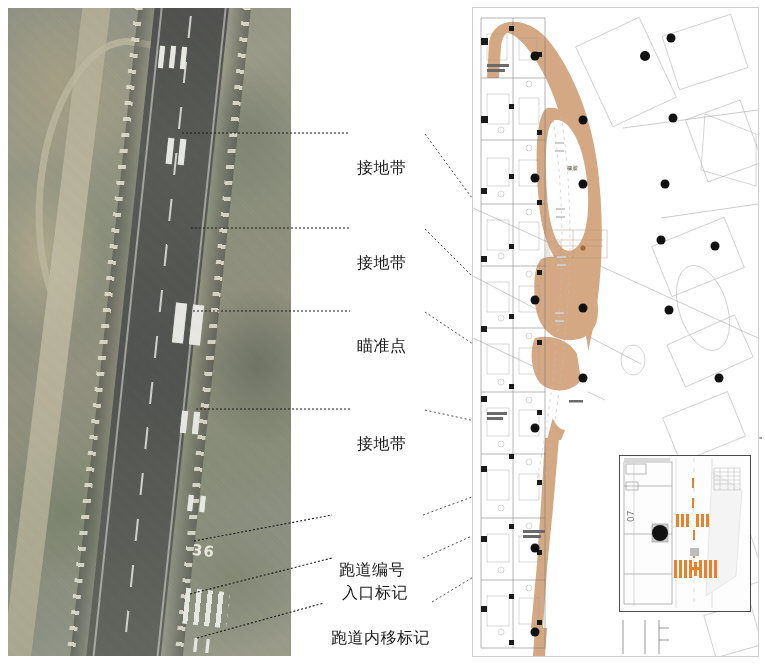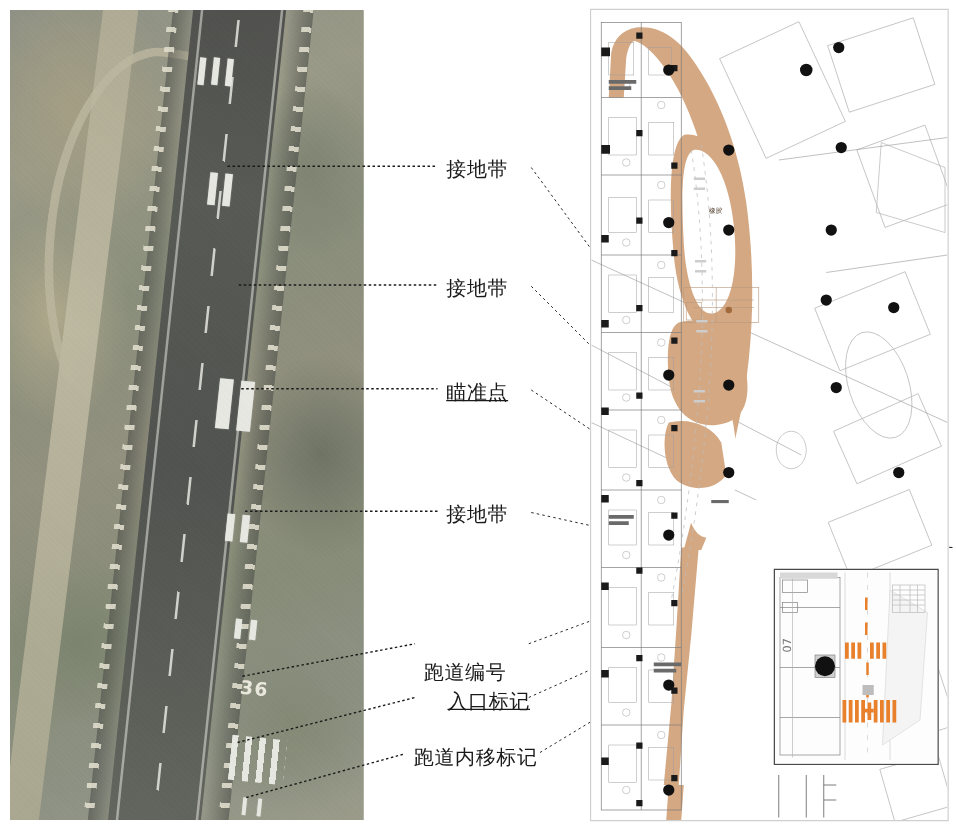--- a/index.html
+++ b/index.html
@@ -59,21 +59,21 @@
     background:repeating-linear-gradient(180deg,rgba(225,222,205,.9) 0 4px,rgba(0,0,0,0) 4px 16px);
     transform:rotate(6deg);
   }
   .photo-grain{position:absolute;inset:0;opacity:.18;
     background:repeating-linear-gradient(45deg,rgba(0,0,0,.10) 0 1px,rgba(255,255,255,.06) 1px 2px);}
   .num36{position:absolute;color:#eceadf;font-size:15px;font-weight:bold;
     letter-spacing:1px;transform:rotate(6deg);font-family:"DejaVu Sans",sans-serif;}
 
   
   .callout{position:absolute;font-size:16px;color:#1a1a1a;white-space:nowrap;
-           font-family:"DejaVu Sans","Liberation Sans",sans-serif;letter-spacing:.5px;}
+           font-family:"DejaVu Sans","Liberation Sans",sans-serif;letter-spacing:.5px;margin-top:32px;}
 
   
   #leader-lines{position:absolute;left:0;top:0;width:765px;height:670px;pointer-events:none;}
 
   
   #site-plan{position:absolute;left:472px;top:7px;width:285px;height:648px;
              background:#ffffff;border:1px solid #cfcfcf;overflow:hidden;}
   #plan-svg{position:absolute;left:0;top:0;}
   #detail-inset{position:absolute;left:146px;top:447px;width:130px;height:155px;
     background:#fdfdfd;border:1px solid #4a4a4a;overflow:hidden;}
@@ -120,24 +120,24 @@
               background:repeating-linear-gradient(90deg,#e9e9e3 0 5px,rgba(0,0,0,0) 5px 11px);"></div>
 
   <div class="mark" style="left:186px;top:630px;width:3px;height:14px;"></div>
   <div class="mark" style="left:198px;top:631px;width:3px;height:14px;"></div>
 
   <div class="photo-grain"></div>
 </div>
 
 <div class="callout" style="left:357px;top:126px;">接地带</div>
 <div class="callout" style="left:357px;top:221px;">接地带</div>
-<div class="callout" style="left:357px;top:304px;text-decoration:underline;">瞄准点</div>
+<div class="callout" style="left:357px;top:304px;">瞄准点</div>
 <div class="callout" style="left:357px;top:402px;">接地带</div>
 <div class="callout" style="left:339px;top:528px;">跑道编号</div>
-<div class="callout" style="left:358px;top:551px;text-decoration:underline;">入口标记</div>
+<div class="callout" style="left:342px;top:551px;">入口标记</div>
 <div class="callout" style="left:331px;top:596px;">跑道内移标记</div>
 
 <svg id="leader-lines">
   <g stroke="#1a1a1a" stroke-width="1.1" fill="none" stroke-dasharray="2,2">
 
     <line x1="182" y1="133" x2="350" y2="133"></line>
     <line x1="191" y1="228" x2="350" y2="228"></line>
     <line x1="193" y1="311" x2="350" y2="311"></line>
     <line x1="196" y1="409" x2="350" y2="409"></line>
     <line x1="194" y1="541" x2="332" y2="515"></line>

